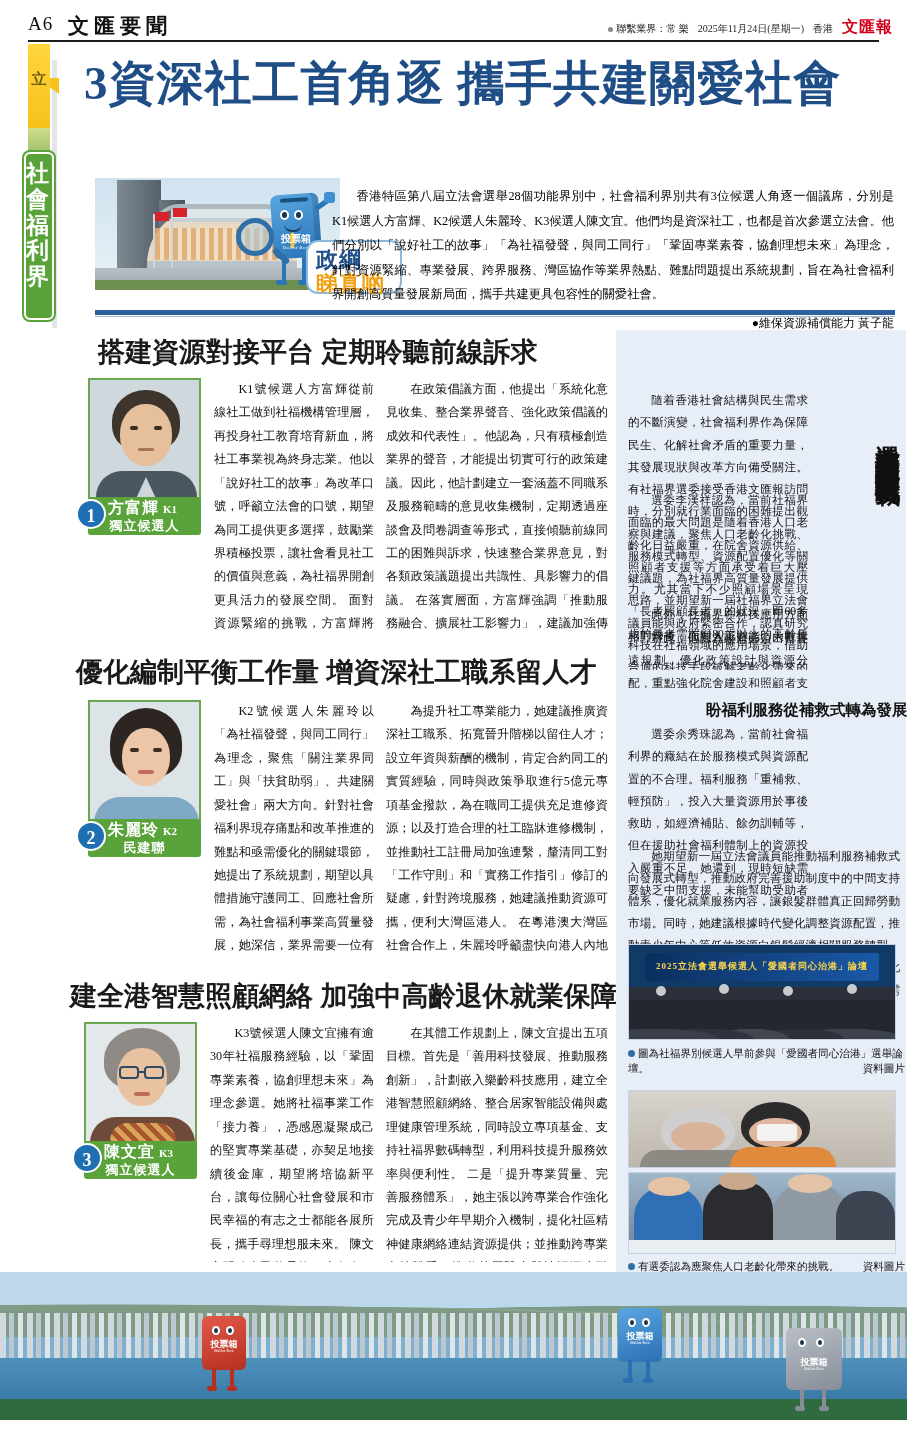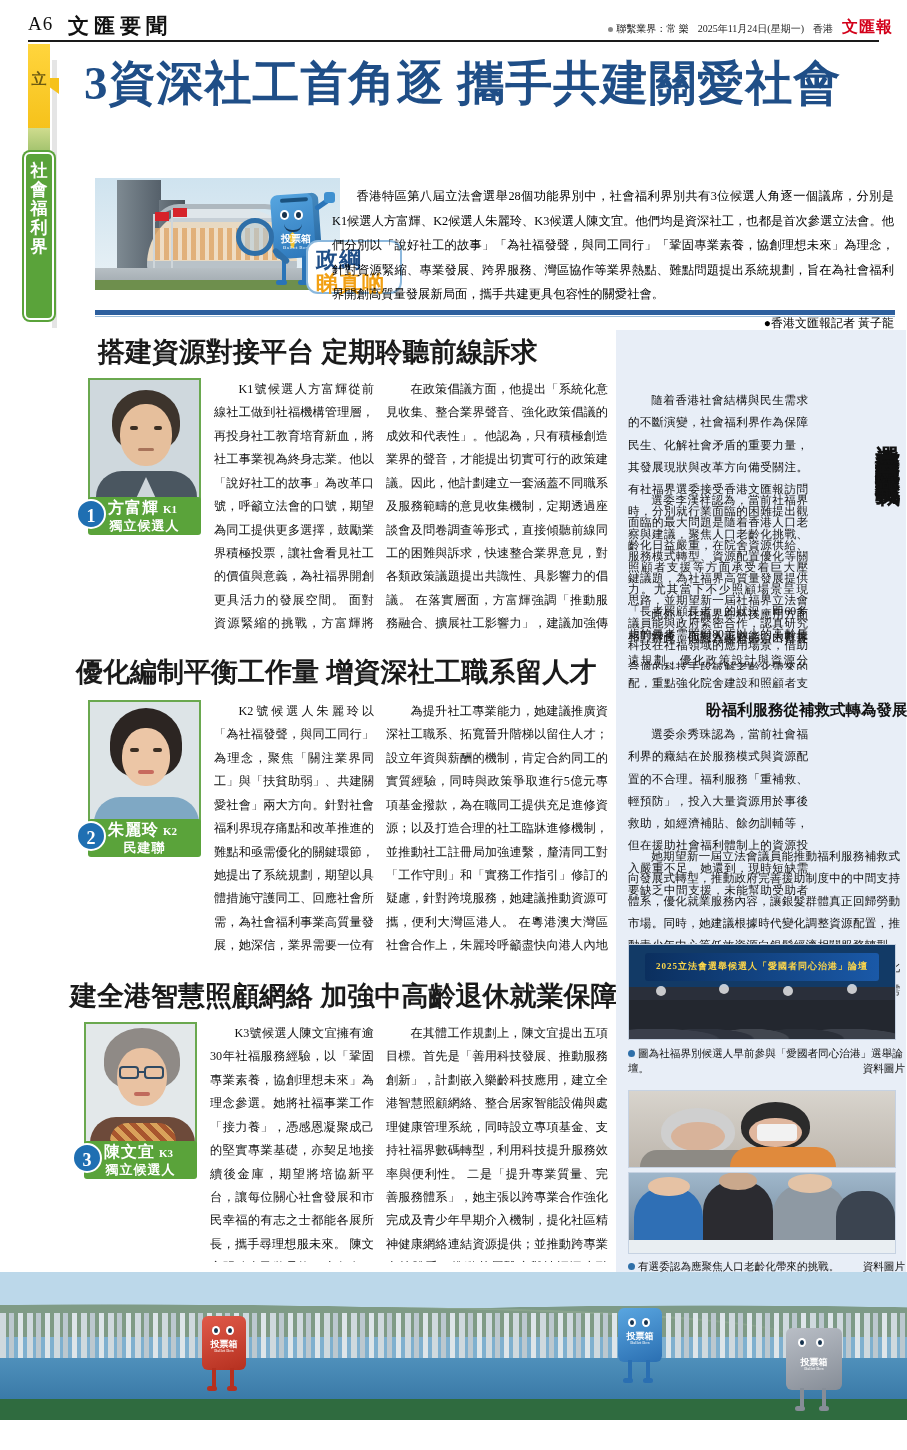--- a/index.html
+++ b/index.html
@@ -50,22 +50,22 @@
     position:absolute; left:28px; top:128px; width:22px; height:26px;
     background: linear-gradient(180deg,#cfdc8e,#9ec06a);
   }
   .tab-green {
     position: absolute; left: 24px; top: 152px; width: 30px; height: 168px;
     background: #5aa33a; border-radius: 6px;
     border: 2px solid #ffffff;
     box-shadow: 0 0 0 2px #5aa33a;
   }
   .tab-green span {
-    display:block; color:#fff; font-size:17px; font-weight:bold;
-    text-align:center; line-height:1.12; padding-top:7px; letter-spacing:0;
+    display:block; color:#fff; font-size:23px; font-weight:bold;
+    line-height:1.12; padding-top:7px; letter-spacing:0;
   }
   .tab-shadow {
     position:absolute; left:52px; top:60px; width:5px; height:268px;
     background: rgba(0,0,0,.10);
   }
 
   
   .headline {
     position: absolute; left: 84px; top: 58px; width: 810px;
     font-size: 47px; font-weight: bold; color: #1f4e87;
@@ -368,21 +368,21 @@
   </div>
   <div class="magnifier"></div>
 
   <div class="callout">
     <div class="l1">政綱</div>
     <div class="l2">睇真啲</div>
   </div>
 
   <div class="intro">
     <p>香港特區第八屆立法會選舉28個功能界別中，社會福利界別共有3位候選人角逐一個議席，分別是K1候選人方富輝、K2候選人朱麗玲、K3候選人陳文宜。他們均是資深社工，也都是首次參選立法會。他們分別以「說好社工的故事」「為社福發聲，與同工同行」「鞏固專業素養，協創理想未來」為理念，針對資源緊縮、專業發展、跨界服務、灣區協作等業界熱點、難點問題提出系統規劃，旨在為社會福利界開創高質量發展新局面，攜手共建更具包容性的關愛社會。</p>
-    <div class="byline">●香港文匯報記者 黃子龍</div>
+    <div class="byline">●維保資源補償能力 黃子龍</div>
   </div>
 
   <div class="blue-rule"></div>
   <div class="blue-rule2"></div>
 
   <div class="sec-title" style="left:98px;top:334px;">搭建資源對接平台  定期聆聽前線訴求</div>
   <div class="portrait" style="left:88px;top:378px;">
     <div class="ph" style="background:linear-gradient(180deg,#cfd8dd 0 100%);"></div>
     <div style="position:absolute;left:22px;top:10px;width:68px;height:62px;background:#3d342c;border-radius:50% 50% 42% 42%;"></div>
     <div style="position:absolute;left:30px;top:24px;width:52px;height:62px;background:#e6bf9c;border-radius:48%;"></div>

